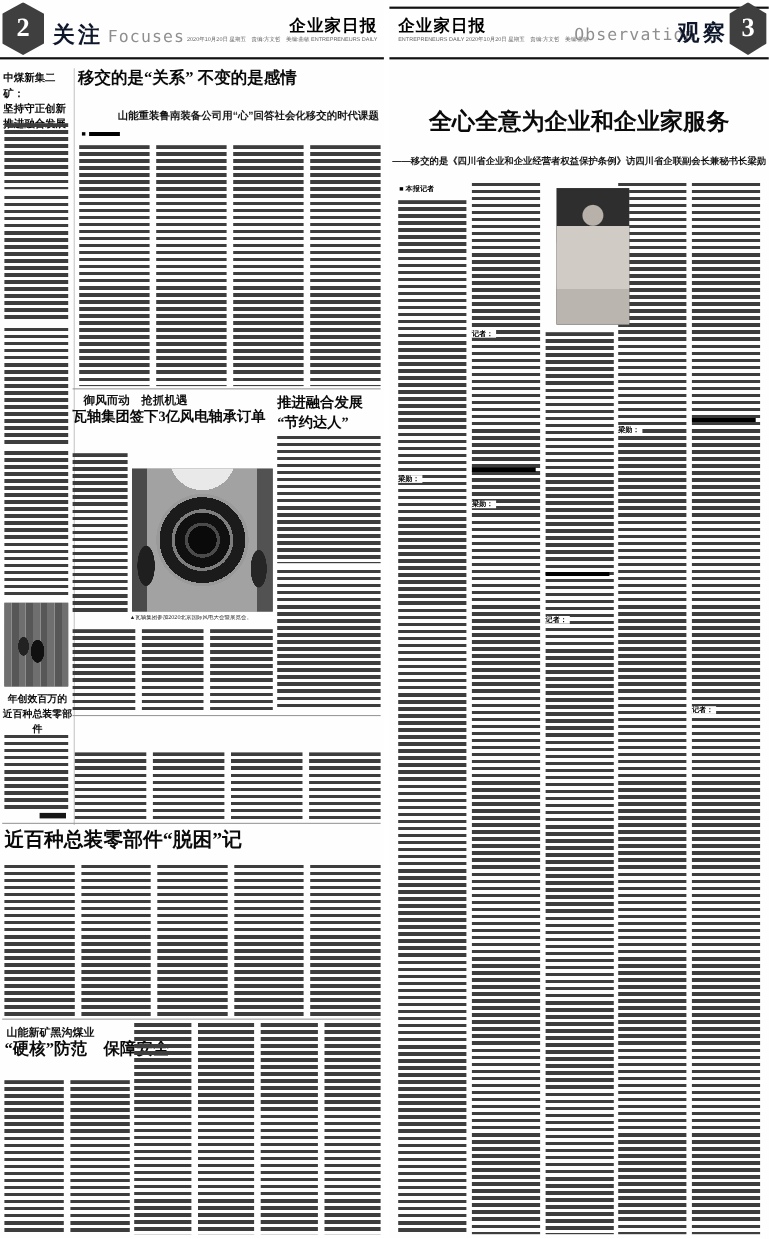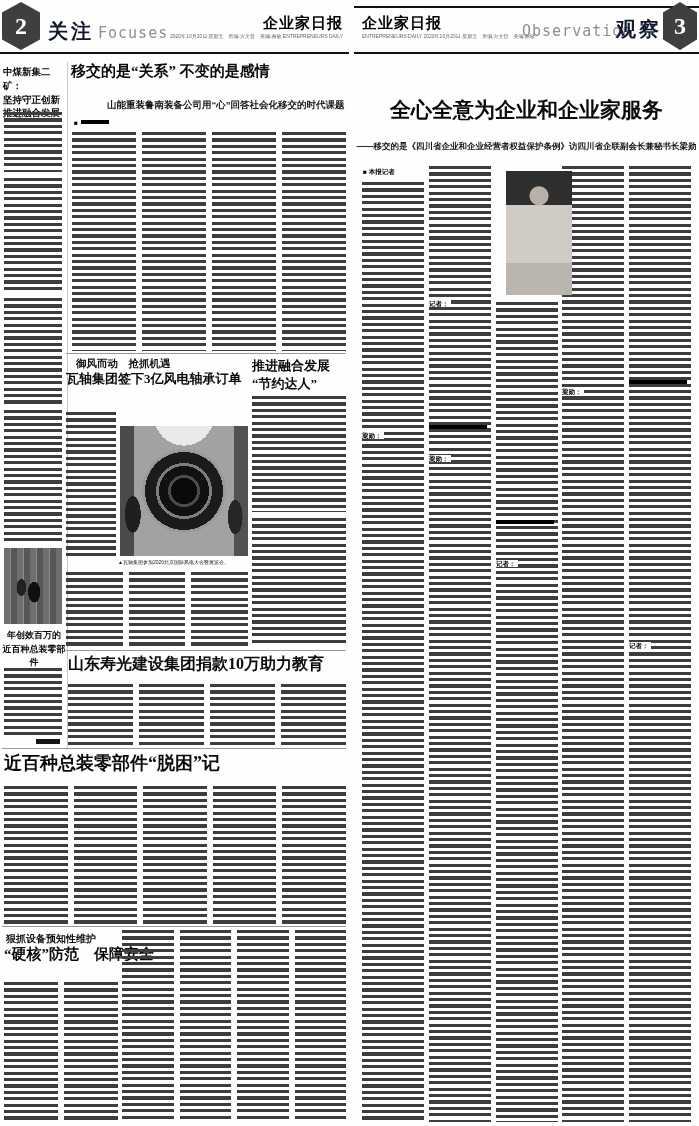--- a/index.html
+++ b/index.html
@@ -126,40 +126,39 @@
     </div>
 
     <div class="abs hl hl-wrap" style="left:252px;top:357px;width:96px;font-size:13px;line-height:1.35;">
       <div>推进融合发展</div>
       <div>“节约达人”</div>
     </div>
     <div class="abs ft" style="left:252px;top:396px;width:94px;height:116px;"></div>
     <div class="abs ft" style="left:252px;top:518px;width:94px;height:128px;"></div>
 
     <div class="abs hairline" style="left:66px;top:650px;width:280px;height:1px;"></div>
-    <div class="abs hl" style="left:68px;top:655px;font-size:16px;">山东寿光建设集团捐款10万助力教育</div>
     <div class="cols" style="left:68px;top:684px;width:278px;height:62px;">
       <div class="ft"></div>
       <div class="ft"></div>
       <div class="ft"></div>
       <div class="ft"></div>
     </div>
 
     <div class="abs hairline" style="left:2px;top:748px;width:344px;height:1px;"></div>
     <div class="abs hl" style="left:4px;top:753px;font-size:18px;">近百种总装零部件“脱困”记</div>
     <div class="cols" style="left:4px;top:786px;width:342px;height:138px;">
       <div class="ft"></div>
       <div class="ft"></div>
       <div class="ft"></div>
       <div class="ft"></div>
       <div class="ft"></div>
     </div>
 
     <div class="abs hairline" style="left:2px;top:926px;width:344px;height:1px;"></div>
-    <div class="abs kicker" style="left:6px;top:932px;font-size:10px;">狠抓设备预知性维护</div>
+    <div class="abs kicker" style="left:6px;top:932px;font-size:10px;">山能新矿黑沟煤业</div>
     <div class="abs hl" style="left:4px;top:946px;font-size:15px;">“硬核”防范　保障安全</div>
     <div class="cols" style="left:4px;top:982px;width:114px;height:140px;">
       <div class="ft"></div>
       <div class="ft"></div>
     </div>
     <div class="cols" style="left:122px;top:930px;width:224px;height:192px;">
       <div class="ft"></div>
       <div class="ft"></div>
       <div class="ft"></div>
       <div class="ft"></div>

